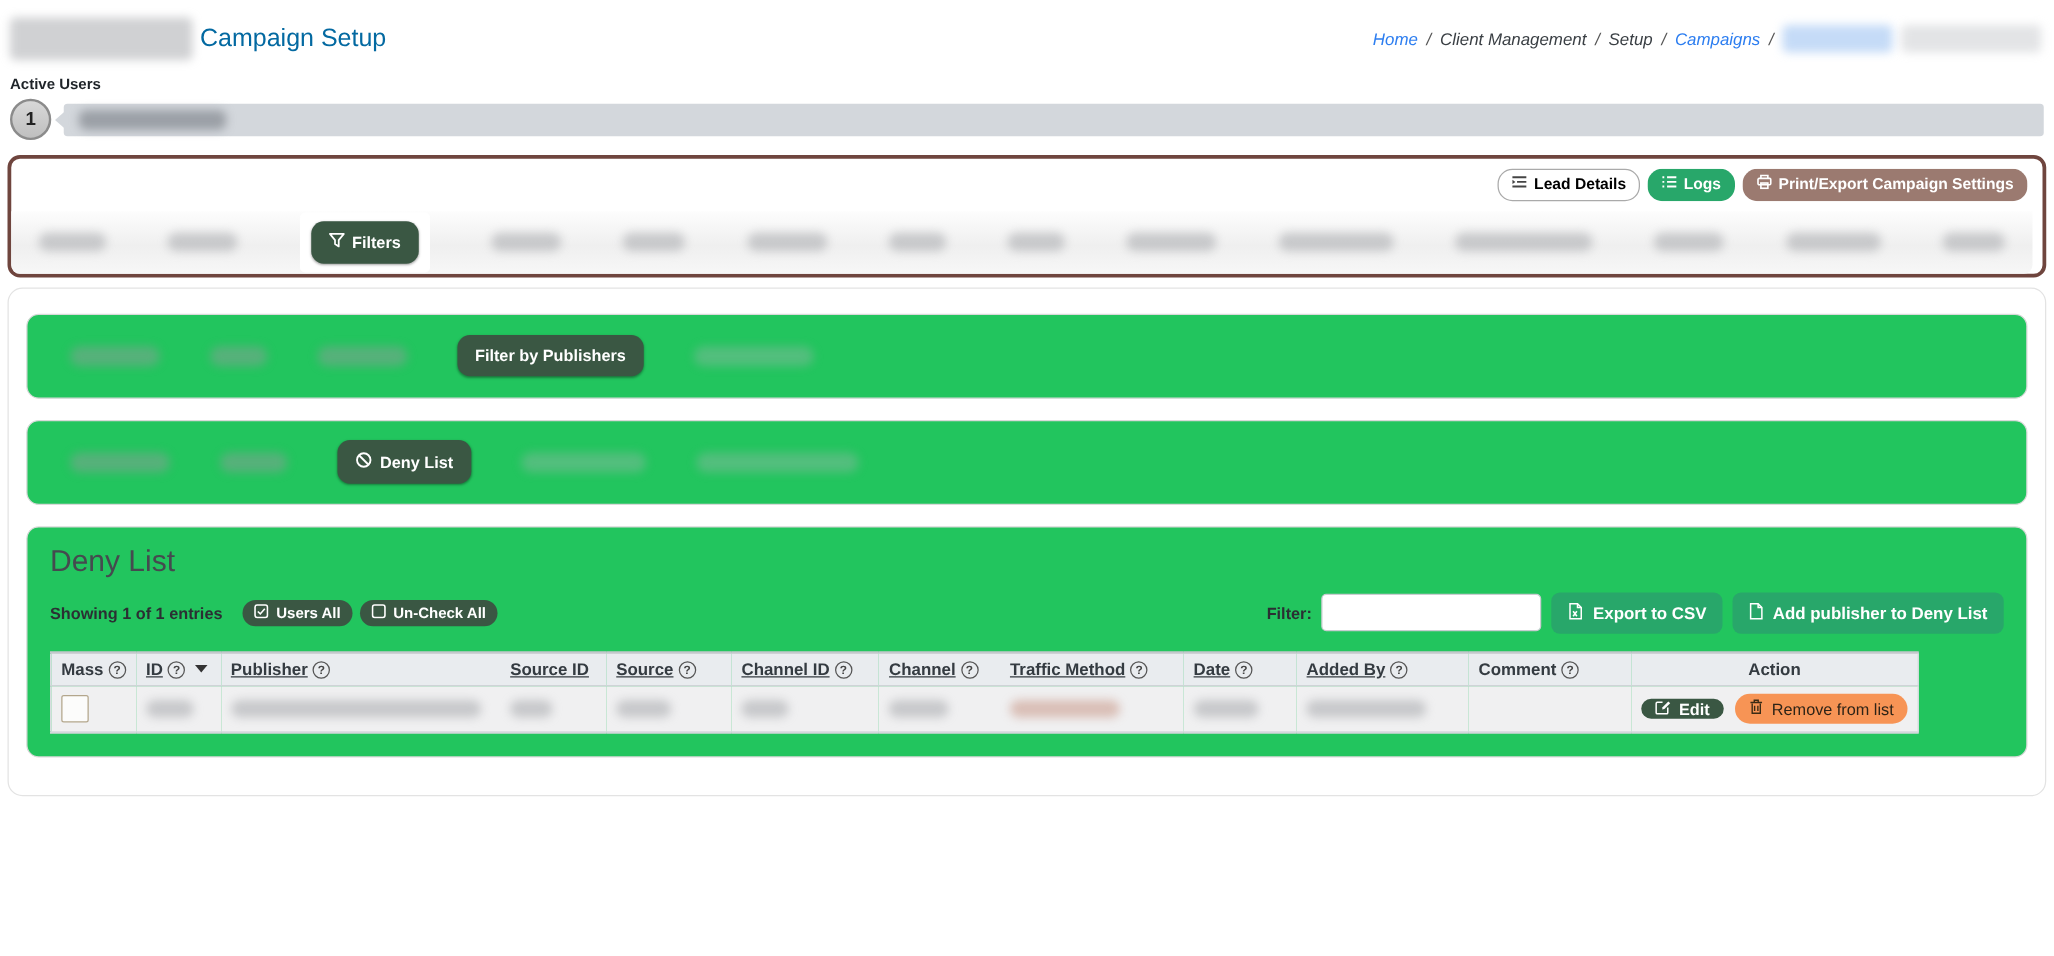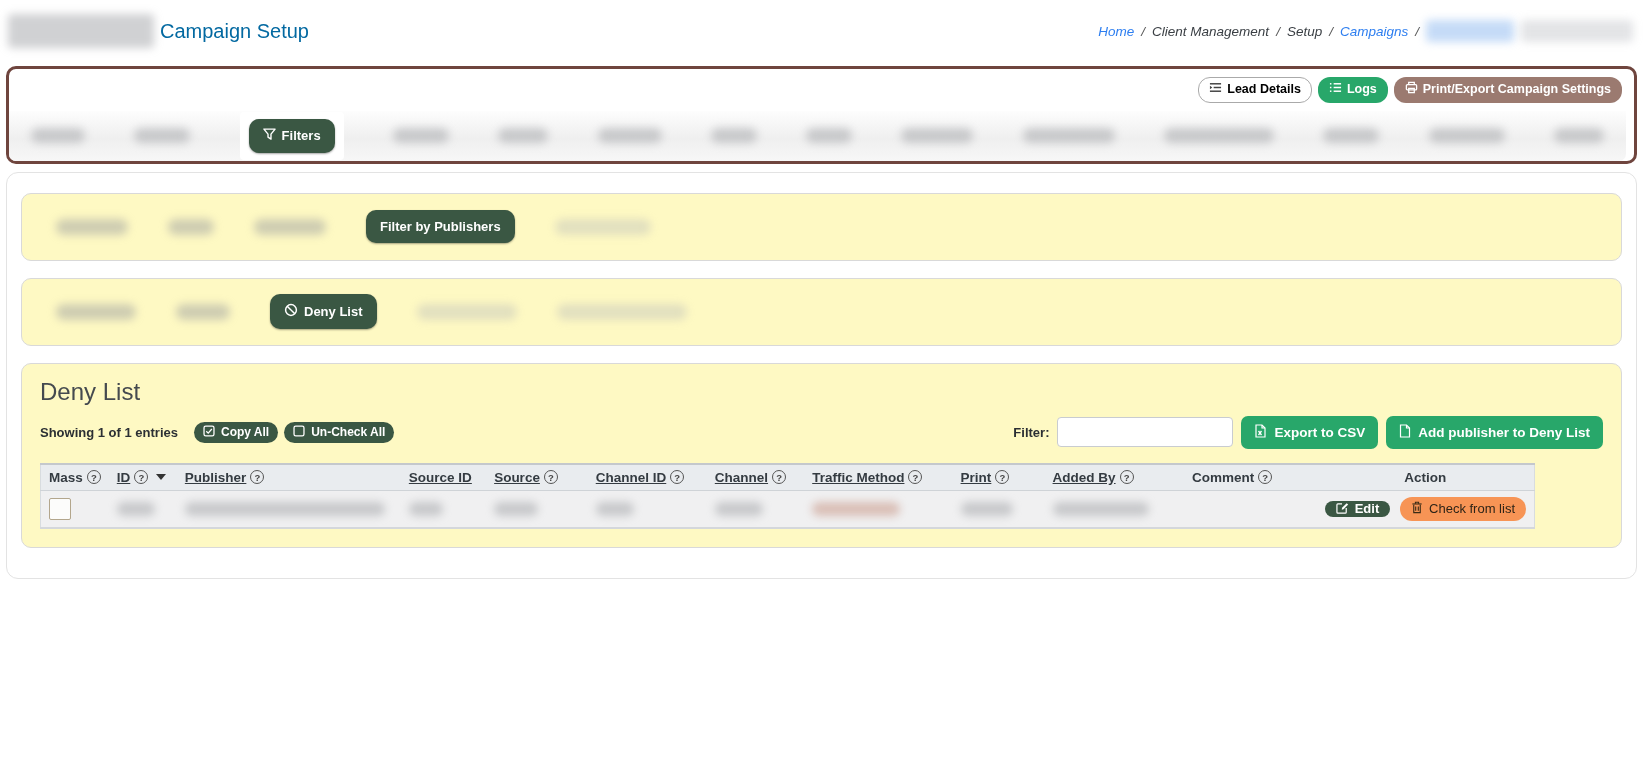--- a/index.html
+++ b/index.html
@@ -49,21 +49,21 @@
     background:linear-gradient(#fdfdfd,#efefef 55%,#f7f7f7); border-radius:0 0 7px 7px; padding:0 22px; }
   .tab-chip { height:15px; border-radius:8px; }
   .filters-wrap { background:#fff; padding:7px 9px; border-radius:4px; }
   .btn-dgreen { display:inline-flex; align-items:center; gap:6px; background:#3a5743; color:#fff; border:none;
     border-radius:10px; padding:9px 14px; font-size:13px; font-weight:bold; cursor:pointer; white-space:nowrap;
     box-shadow:0 1px 2px rgba(0,0,0,.35); }
   .btn-dgreen.small { padding:3px 9px; border-radius:11px; font-size:12px; box-shadow:none; }
 
   
   .outer { margin:8px 6px 0 6px; border:1px solid #e3e3e3; border-radius:12px; padding:20px 14px 20px 14px; }
-  .box { border:1px solid #d9d9d9; border-radius:10px; background:#fef9c3; }
+  .box { border:1px solid #d9d9d9; border-radius:10px; background:#22c55e; }
   .nav-box { height:68px; display:flex; align-items:center; gap:40px; padding:0 34px; margin-bottom:17px; }
   .nav-chip { height:16px; border-radius:8px; }
 
   
   .deny-box { padding:14px 18px 18px 18px; margin-bottom:10px; }
   .deny-title { font-size:24px; font-weight:400; color:#454a4f; margin-bottom:10px; }
   .controls-row { display:flex; align-items:center; margin-bottom:14px; }
   .showing { font-size:13px; font-weight:bold; color:#2b2f33; margin-right:16px; }
   .check-btns { display:flex; gap:6px; }
   .controls-right { margin-left:auto; display:flex; align-items:center; gap:8px; }
@@ -111,20 +111,30 @@
       <span class="sep">/</span>
       <span>Setup</span>
       <span class="sep">/</span>
       <a class="bc-link">Campaigns</a>
       <span class="sep">/</span>
       <span class="blur blue bc-blur-blue"></span>
       <span class="blur light bc-blur-gray"></span>
     </nav>
   </div>
 
+  <div class="active-users">
+    <div class="au-label">Active Users</div>
+    <div class="au-row">
+      <div class="au-circle">1</div>
+      <div class="au-bar">
+        <div class="notch"></div>
+        <span class="blur au-bar-blur"></span>
+      </div>
+    </div>
+  </div>
 
   <div class="maroon-panel">
     <div class="panel-actions">
       <button class="pill-btn btn-outline">
         <span><svg width="13" height="13" viewBox="0 0 14 14">
               <g stroke="#444" stroke-width="1.6">
                 <line x1="1" y1="3" x2="13" y2="3"></line>
                 <line x1="5" y1="7" x2="13" y2="7"></line>
                 <line x1="1" y1="11" x2="13" y2="11"></line>
                 <path d="M1 5.2v3.6L3.6 7z" fill="#444" stroke="none"></path>
@@ -209,21 +219,21 @@
       <h2 class="deny-title">Deny List</h2>
 
       <div class="controls-row">
         <span class="showing">Showing 1 of 1 entries</span>
         <div class="check-btns">
           <button class="btn-dgreen small">
             <span><svg width="12" height="12" viewBox="0 0 14 14" fill="none" stroke="#fff" stroke-width="1.5">
                   <rect x="1.2" y="1.2" width="11.6" height="11.6" rx="2"></rect>
                   <path d="M3.8 7.2l2.3 2.3 4.2-4.8"></path>
                 </svg></span>
-            <span>Copy All</span>
+            <span>Users All</span>
           </button>
           <button class="btn-dgreen small">
             <span><svg width="12" height="12" viewBox="0 0 14 14" fill="none" stroke="#fff" stroke-width="1.5">
                   <rect x="1.2" y="1.2" width="11.6" height="11.6" rx="2"></rect>
                 </svg></span>
             <span>Un-Check All</span>
           </button>
         </div>
         <div class="controls-right">
           <label class="filter-label">Filter:</label>
@@ -264,21 +274,21 @@
         <thead>
           <tr>
             <th><span class="col-label">Mass</span><span class="q"></span></th>
             <th><span class="col-label u">ID</span><span class="q"></span><span class="caret"></span></th>
             <th><span class="col-label u">Publisher</span><span class="q"></span></th>
             <th><span class="col-label u">Source ID</span></th>
             <th><span class="col-label u">Source</span><span class="q"></span></th>
             <th><span class="col-label u">Channel ID</span><span class="q"></span></th>
             <th><span class="col-label u">Channel</span><span class="q"></span></th>
             <th><span class="col-label u">Traffic Method</span><span class="q"></span></th>
-            <th><span class="col-label u">Print</span><span class="q"></span></th>
+            <th><span class="col-label u">Date</span><span class="q"></span></th>
             <th><span class="col-label u">Added By</span><span class="q"></span></th>
             <th><span class="col-label">Comment</span><span class="q"></span></th>
             <th style="text-align:center"><span class="col-label">Action</span></th>
           </tr>
         </thead>
         <tbody>
           <tr class="data-row">
             <td>
                 <div class="row-checkbox"></div>
               </td>
@@ -319,21 +329,21 @@
                 <span>Edit</span>
               </button>
               <button class="btn-remove">
                 <span><svg width="12" height="13" viewBox="0 0 12 14" fill="none" stroke="#3a2b15" stroke-width="1.2">
                       <path d="M2.5 4v8.5h7V4"></path>
                       <line x1="1" y1="3.2" x2="11" y2="3.2"></line>
                       <path d="M4.3 3V1.3h3.4V3"></path>
                       <line x1="4.6" y1="6" x2="4.6" y2="10.5"></line>
                       <line x1="7.4" y1="6" x2="7.4" y2="10.5"></line>
                     </svg></span>
-                <span>Check from list</span>
+                <span>Remove from list</span>
               </button>
             </td>
           </tr>
         </tbody>
       </table>
     </section>
 
 
   </div>
 </div>

